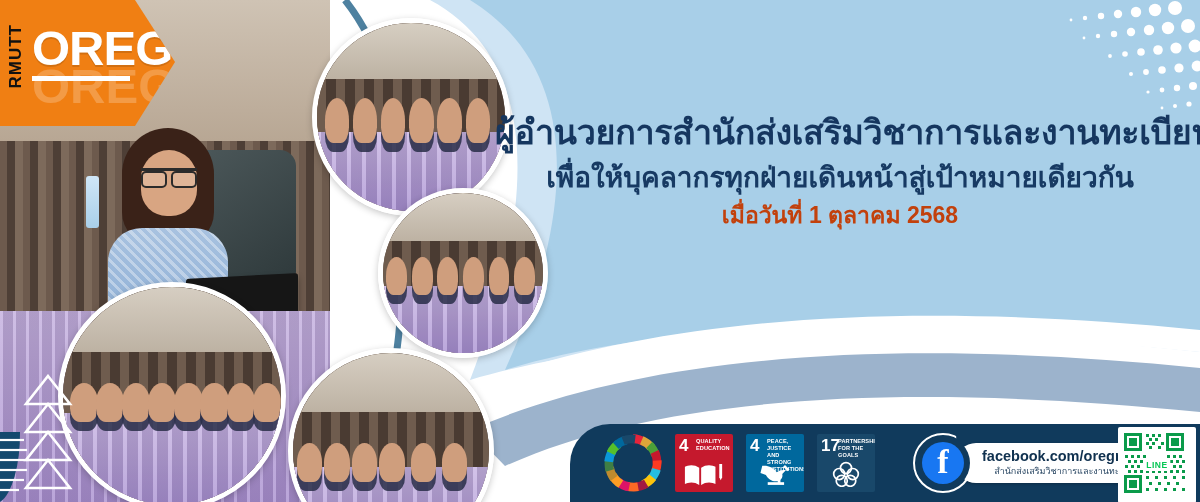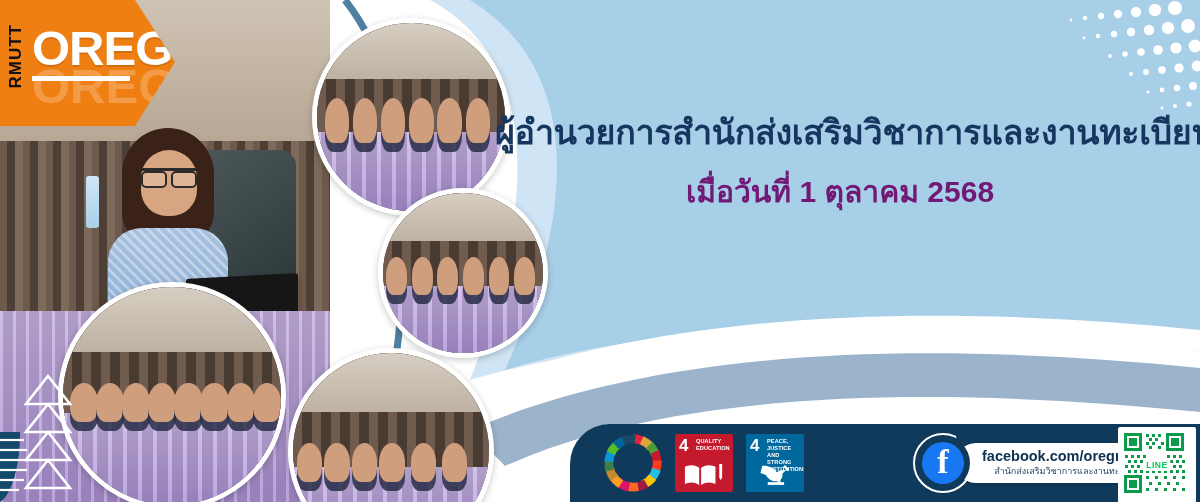--- a/index.html
+++ b/index.html
@@ -166,22 +166,21 @@
     font-size:34px;font-weight:bold;line-height:1.18;
     letter-spacing:-.3px;
     margin:0 0 8px 0;
     white-space:nowrap;
   }
   .subline{
     font-size:28px;font-weight:600;line-height:1.30;
     margin:0;color:#173a63;
   }
   .dateline{
-    margin-top:16px;
-    font-size:30px;font-weight:bold;color:#701a75;
+    font-size:23px;font-weight:bold;color:#c2410c;
   }
 
   
   .bottom-bar{
     position:absolute;left:570px;top:424px;width:630px;height:78px;
     background:#103A5C;
     border-radius:40px 0 0 0;
   }
   .sdg-row{
     position:absolute;left:604px;top:432px;
@@ -426,20 +425,21 @@
         <circle cx="123" cy="92" r="1.6"></circle>
         <circle cx="164" cy="104" r="2.6"></circle>
           <circle cx="150" cy="106" r="2"></circle>
           <circle cx="137" cy="108" r="1.4"></circle>
       </g>
     </svg>
   </div>
 
   <div class="text-block">
     <h1 class="headline">ผู้อำนวยการสำนักส่งเสริมวิชาการและงานทะเบียน</h1>
+    <p class="subline">เพื่อให้บุคลากรทุกฝ่ายเดินหน้าสู่เป้าหมายเดียวกัน</p>
     <div class="dateline">เมื่อวันที่ 1 ตุลาคม 2568</div>
   </div>
 
   <div class="bottom-bar"></div>
 
   <div class="sdg-row">
 
     <svg class="sdg-wheel" viewBox="0 0 100 100">
       <g transform="translate(50,50)">
         <g fill="none" stroke-width="15">
@@ -486,20 +486,35 @@
           <g fill="#ffffff">
             <path d="M8 4 C14 3 20 6 24 11 C27 9 31 8 34 9 L30 13 C31 17 28 21 23 21 C18 21 14 18 12 14 L6 12 Z"></path>
             <path d="M33 3 L38 8 L36 10 L31 5 Z"></path>
             <rect x="14" y="22" width="18" height="3"></rect>
             <rect x="25" y="17" width="3" height="6"></rect>
           </g>
         </svg>
       </div>
     </div>
 
+    <div class="sdg-tile sdg-17">
+      <div class="num">17</div>
+      <div class="lbl">PARTNERSHIPS FOR THE GOALS</div>
+      <div class="glyph">
+        <svg viewBox="0 0 40 30" width="34" height="26">
+          <g fill="none" stroke="#ffffff" stroke-width="2">
+            <circle cx="20" cy="8" r="6.5"></circle>
+            <circle cx="12" cy="15" r="6.5"></circle>
+            <circle cx="28" cy="15" r="6.5"></circle>
+            <circle cx="15" cy="23" r="6.5"></circle>
+            <circle cx="25" cy="23" r="6.5"></circle>
+          </g>
+        </svg>
+      </div>
+    </div>
   </div>
 
   <div class="fb-wrap">
     <div class="fb-ring">
       <div class="fb-circle"></div>
     </div>
     <div class="fb-pill">
       <div class="fb-url">facebook.com/oregrmutt</div>
       <div class="fb-sub">สำนักส่งเสริมวิชาการและงานทะเบียน</div>
     </div>

